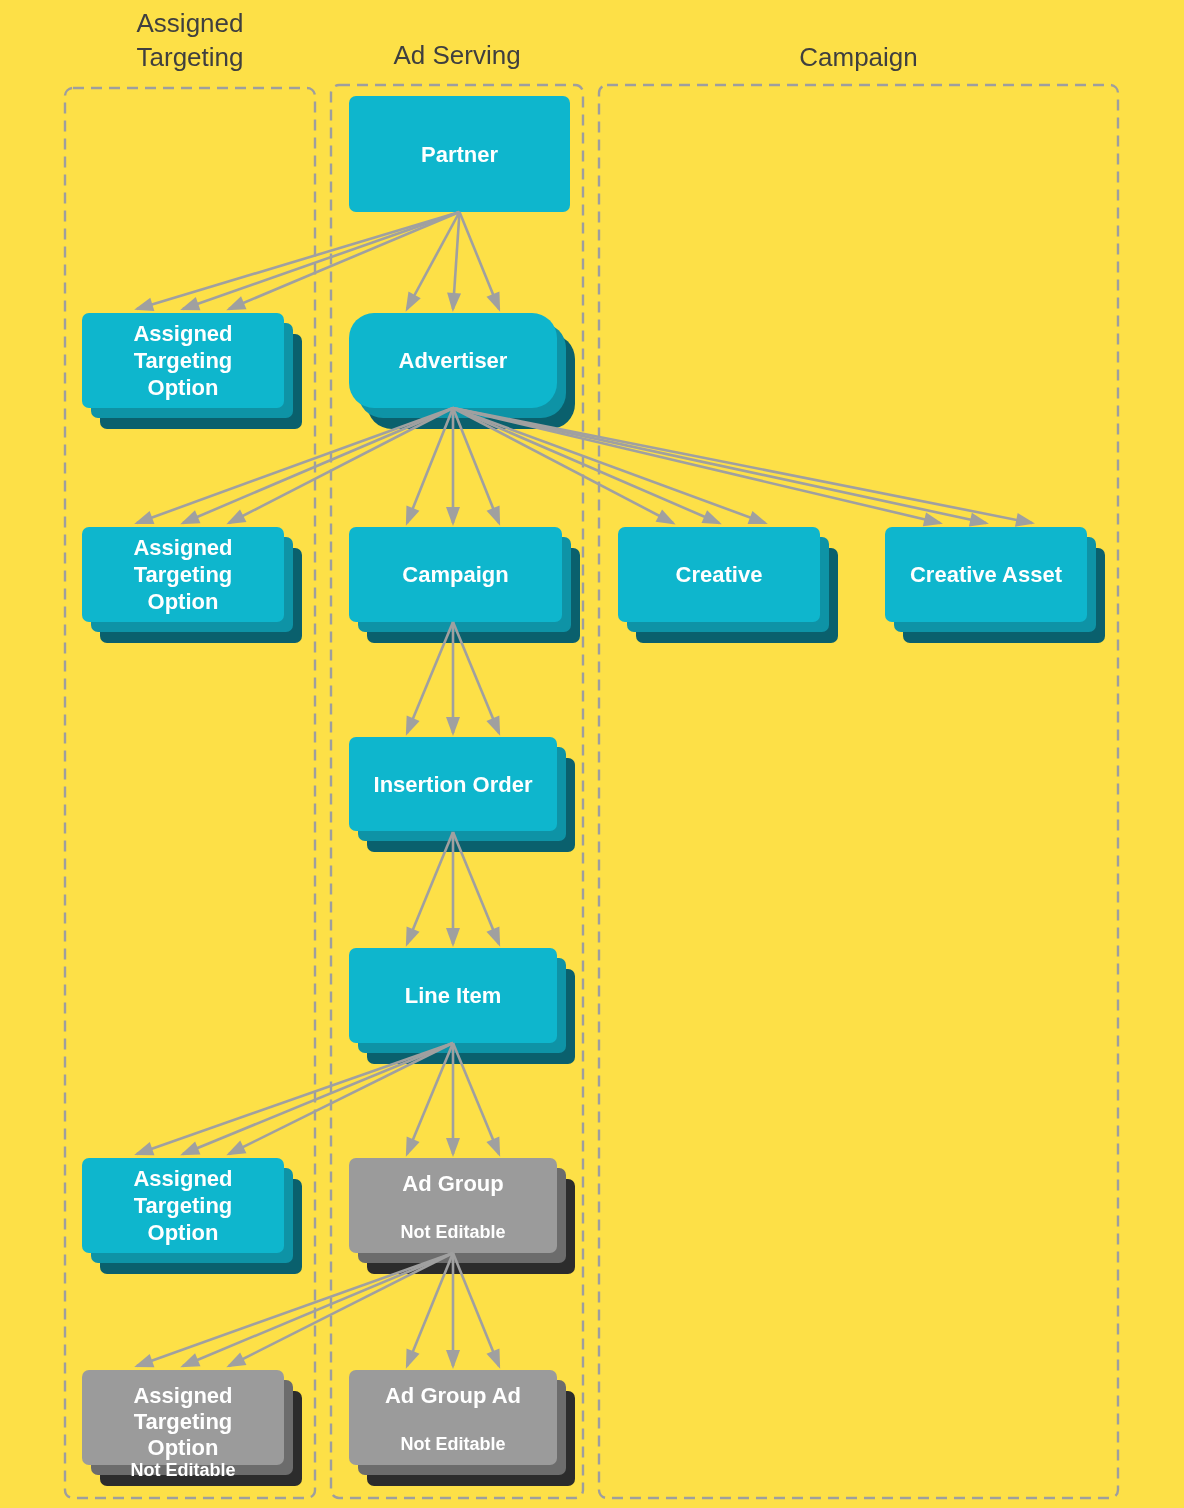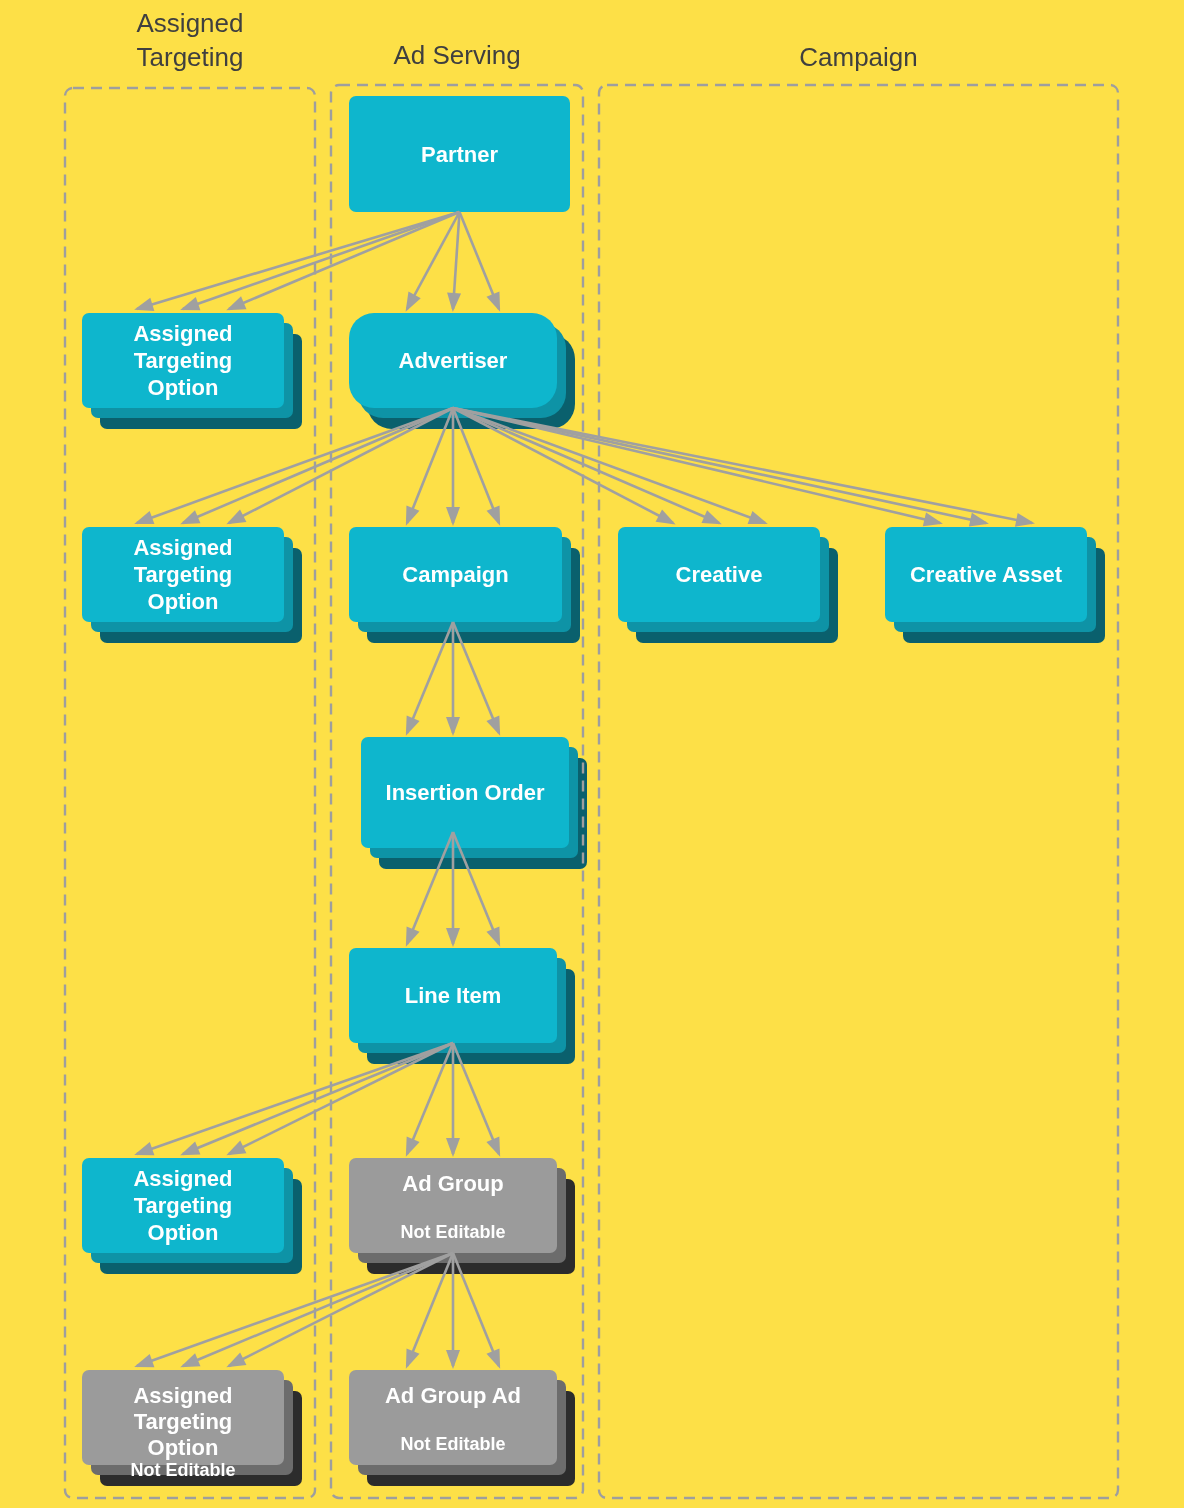--- a/index.html
+++ b/index.html
@@ -76,21 +76,21 @@
   </div>
 
   <div class="node teal" style="left: 885px; top: 527px; width: 202px; height: 95px;">
     <div class="node-label">Creative Asset</div>
   </div>
 
   <div class="node teal" style="left: 618px; top: 527px; width: 202px; height: 95px;">
     <div class="node-label">Creative</div>
   </div>
 
-  <div class="node teal" style="left: 349px; top: 737px; width: 208px; height: 111px; margin-left: 12px;">
+  <div class="node teal" style="left: 349px; top: 737px; width: 208px; height: 94px;">
     <div class="node-label">Insertion Order</div>
   </div>
 
   <div class="node teal" style="left: 349px; top: 948px; width: 208px; height: 95px;">
     <div class="node-label">Line Item</div>
   </div>
 
   <div class="node teal" style="left: 82px; top: 1158px; width: 202px; height: 95px;">
     <div class="node-label">Assigned
 Targeting

